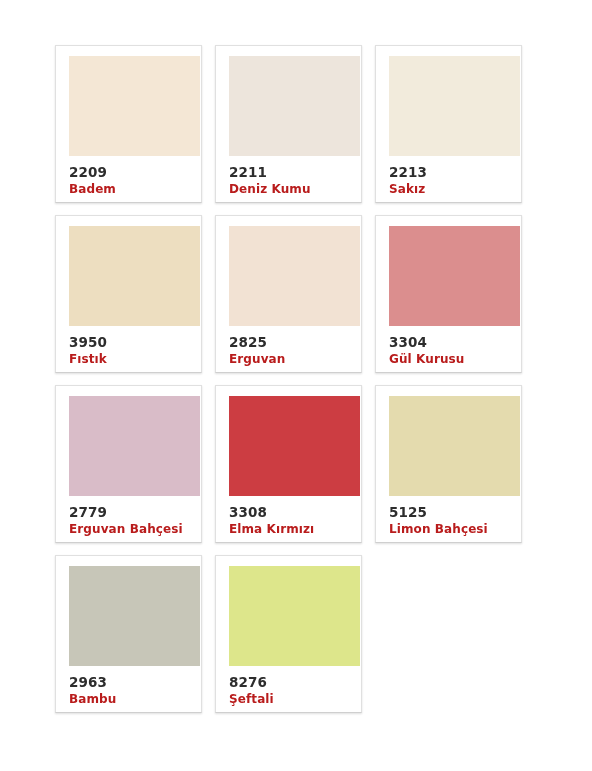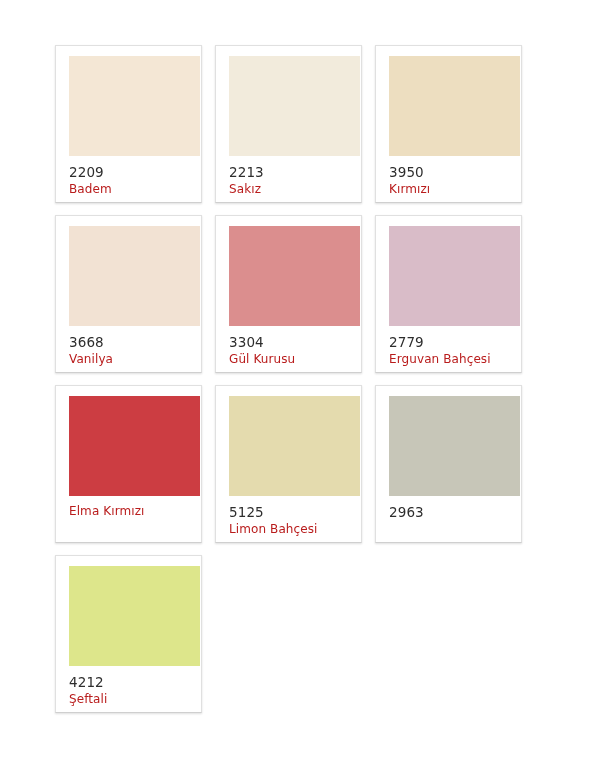--- a/index.html
+++ b/index.html
@@ -14,20 +14,21 @@
     overflow: hidden;
   }
   #swatch-grid {
     box-sizing: border-box;
     width: 592px;
     padding: 45px 47px 0 55px;
     display: grid;
     grid-template-columns: repeat(3, 147px);
     column-gap: 13px;
     row-gap: 12px;
+    font-weight: bold;
   }
   .swatch-card {
     box-sizing: border-box;
     width: 147px;
     height: 158px;
     background: #ffffff;
     border: 1px solid #e0e0e0;
     border-bottom: 1px solid #cfcfcf;
     box-shadow: 0 1px 2px rgba(0,0,0,0.13);
     padding: 10px 0 0 0;
@@ -60,73 +61,82 @@
 
 <div id="swatch-grid">
     <div class="swatch-card">
       <div class="swatch-color" style="background: rgb(244, 231, 213);"></div>
       <div class="swatch-meta">
         <div class="swatch-code">2209</div>
         <div class="swatch-name">Badem</div>
       </div>
     </div>
     <div class="swatch-card">
+      <div class="swatch-color" style="background: rgb(237, 229, 220);"></div>
+      <div class="swatch-meta">
+        <div class="swatch-code">2211</div>
+        <div class="swatch-name">Deniz Kumu</div>
+      </div>
+    </div>
+    <div class="swatch-card">
       <div class="swatch-color" style="background: rgb(242, 235, 220);"></div>
       <div class="swatch-meta">
         <div class="swatch-code">2213</div>
         <div class="swatch-name">Sakız</div>
       </div>
     </div>
     <div class="swatch-card">
       <div class="swatch-color" style="background: rgb(237, 222, 192);"></div>
       <div class="swatch-meta">
         <div class="swatch-code">3950</div>
-        <div class="swatch-name">Kırmızı</div>
+        <div class="swatch-name">Fıstık</div>
       </div>
     </div>
     <div class="swatch-card">
       <div class="swatch-color" style="background: rgb(242, 226, 211);"></div>
       <div class="swatch-meta">
-        <div class="swatch-code">3668</div>
-        <div class="swatch-name">Vanilya</div>
+        <div class="swatch-code">2825</div>
+        <div class="swatch-name">Erguvan</div>
       </div>
     </div>
     <div class="swatch-card">
       <div class="swatch-color" style="background: rgb(219, 142, 142);"></div>
       <div class="swatch-meta">
         <div class="swatch-code">3304</div>
         <div class="swatch-name">Gül Kurusu</div>
       </div>
     </div>
     <div class="swatch-card">
       <div class="swatch-color" style="background: rgb(217, 188, 200);"></div>
       <div class="swatch-meta">
         <div class="swatch-code">2779</div>
         <div class="swatch-name">Erguvan Bahçesi</div>
       </div>
     </div>
     <div class="swatch-card">
       <div class="swatch-color" style="background: rgb(204, 61, 66);"></div>
       <div class="swatch-meta">
+        <div class="swatch-code">3308</div>
         <div class="swatch-name">Elma Kırmızı</div>
       </div>
     </div>
     <div class="swatch-card">
       <div class="swatch-color" style="background: rgb(228, 219, 174);"></div>
       <div class="swatch-meta">
         <div class="swatch-code">5125</div>
         <div class="swatch-name">Limon Bahçesi</div>
       </div>
     </div>
     <div class="swatch-card">
       <div class="swatch-color" style="background: rgb(199, 198, 184);"></div>
       <div class="swatch-meta">
         <div class="swatch-code">2963</div>
+        <div class="swatch-name">Bambu</div>
       </div>
     </div>
     <div class="swatch-card">
       <div class="swatch-color" style="background: rgb(221, 230, 139);"></div>
       <div class="swatch-meta">
-        <div class="swatch-code">4212</div>
+        <div class="swatch-code">8276</div>
         <div class="swatch-name">Şeftali</div>
       </div>
     </div>
   </div>
 
 </body></html>

